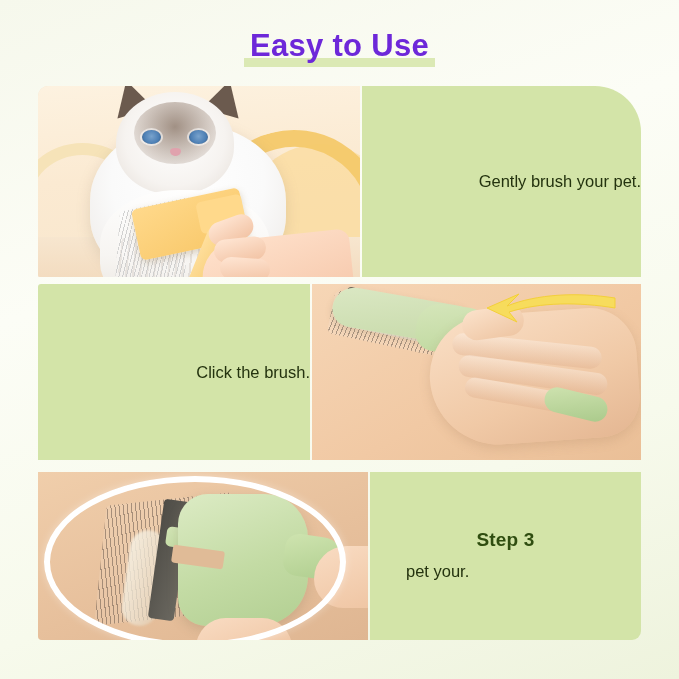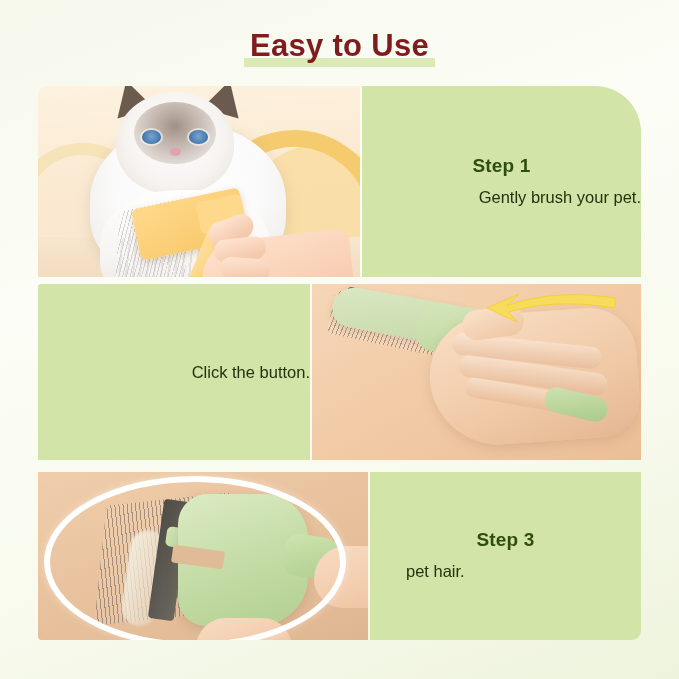--- a/index.html
+++ b/index.html
@@ -26,21 +26,21 @@
     left: 0;
     top: 28px;
     width: 679px;
     text-align: center;
   }
   .title {
     position: relative;
     display: inline-block;
     font-size: 31px;
     font-weight: bold;
-    color: #7f1d1d;
+    color: #6d28d9;
     letter-spacing: 0.3px;
     padding: 0 6px 3px 6px;
     line-height: 1.15;
   }
   .title-underline {
     position: absolute;
     left: 0;
     right: 0;
     bottom: 0px;
     height: 9px;
@@ -478,30 +478,29 @@
         <div class="p1-brush-tab"></div>
         <div class="p1-brush-handle"></div>
         <div class="p1-hand"></div>
         <div class="p1-finger f1"></div>
         <div class="p1-finger f2"></div>
         <div class="p1-finger f3"></div>
       </div>
     </div>
 
     <div class="panel-text">
-      <div class="step-title">Step 1</div>
       <div class="step-desc">Gently brush your pet.</div>
     </div>
 
   </div>
 
   <div class="row" id="row2">
 
     <div class="panel-text">
-      <div class="step-desc">Click the button.</div>
+      <div class="step-desc">Click the brush.</div>
     </div>
 
     <div class="panel-img">
       <div class="photo2">
         <div class="p2-brush-pins"></div>
         <div class="p2-brush-fur"></div>
         <div class="p2-brush-dark"></div>
         <div class="p2-brush-head"></div>
         <div class="p2-brush-body"></div>
         <div class="p2-hand"></div>
@@ -531,19 +530,19 @@
         <div class="p3-handle"></div>
         <div class="p3-hand"></div>
         <div class="p3-hand2"></div>
         <div class="p3-ellipse"></div>
       </div>
     </div>
 
     <div class="panel-text">
       <div class="step-title">Step 3</div>
       <div class="step-desc left">
-        <div>pet hair.</div>
+        <div>pet your.</div>
       </div>
     </div>
 
   </div>
 
 </div>
 
 </body></html>

